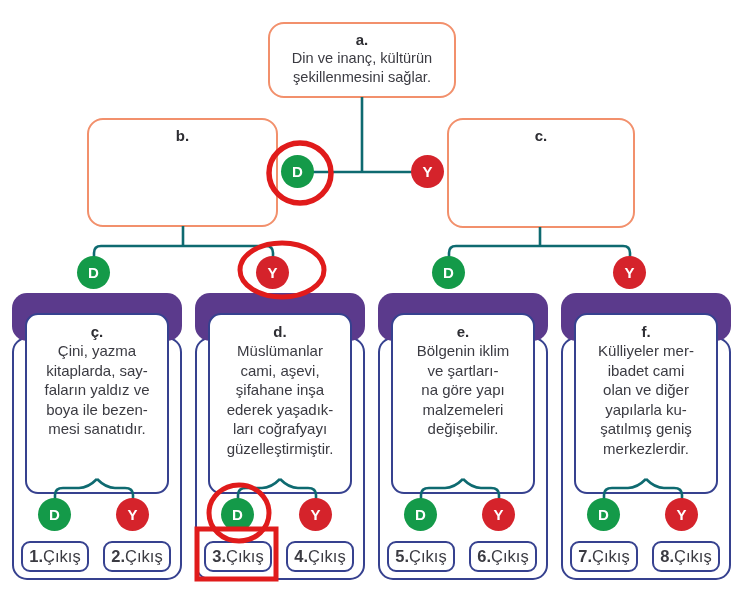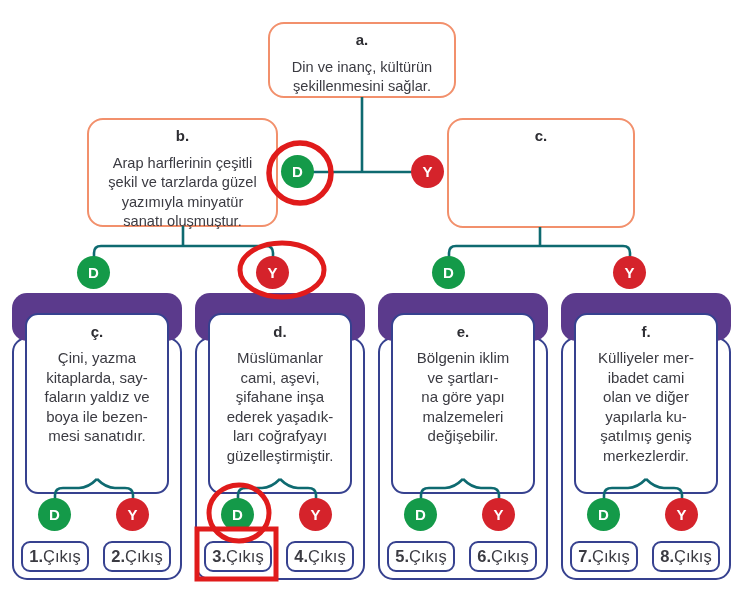--- a/index.html
+++ b/index.html
@@ -25,21 +25,21 @@
 
   
   .onode{
     position:absolute;border:2.5px solid var(--orange-border);border-radius:16px;
     background:#fff;z-index:2;text-align:center;padding-top:7px;box-sizing:border-box;
   }
   #box-a{left:268px;top:22px;width:188px;height:76px;}
   #box-b{left:87px;top:118px;width:191px;height:109px;}
   #box-c{left:447px;top:118px;width:188px;height:110px;}
   .ntitle{font-weight:bold;font-size:15px;color:#2E2E33;}
-  .ntext{font-size:14.6px;line-height:1.32;white-space:pre-line;margin-top:10px;}
+  .ntext{font-size:14.6px;line-height:1.32;white-space:pre-line;margin-top:1px;}
 
   
   .badge{
     position:absolute;width:33px;height:33px;border-radius:50%;z-index:6;
     color:#fff;font-weight:bold;font-size:15px;
     display:flex;align-items:center;justify-content:center;
   }
   .badge.green{background:var(--green-badge);}
   .badge.red{background:var(--red-badge);}
 
@@ -52,21 +52,21 @@
   .leaf-header{
     position:absolute;left:0;right:0;top:0;height:48px;
     background:var(--purple-header);border-radius:15px;z-index:2;
   }
   .leaf-card{
     position:absolute;left:13px;top:20px;width:140px;height:169px;background:#fff;
     border:2px solid var(--navy-border);border-radius:13px;z-index:3;
     text-align:center;padding-top:8px;box-sizing:content-box;
   }
   .ltitle{font-weight:bold;font-size:15px;color:#2E2E33;}
-  .ltext{font-size:15px;line-height:1.3;white-space:pre-line;margin-top:8px;}
+  .ltext{font-size:15px;line-height:1.3;white-space:pre-line;margin-top:1px;}
   .exit{
     position:absolute;top:248px;width:68px;height:31px;background:#fff;
     border:2px solid var(--navy-border);border-radius:9px;z-index:3;
     display:flex;align-items:center;justify-content:center;
     font-size:16.5px;box-sizing:border-box;
   }
   .exit b{font-weight:bold;}
   .exit-left{left:9px;}
   .exit-right{left:91px;}
   .leaf1{left:12px;} .leaf2{left:195px;} .leaf3{left:378px;} .leaf4{left:561px;}
@@ -99,24 +99,20 @@
     <path d="M646 479 Q655 488 664 488 H674 Q682 488 682 495 V502"></path>
   </svg>
 
   <div class="onode" id="box-a">
     <div class="ntitle">a.</div>
     <div class="ntext">Din ve inanç, kültürün
 şekillenmesini sağlar.</div>
   </div>
   <div class="onode" id="box-b">
     <div class="ntitle">b.</div>
-    <div class="ntext">Arap harflerinin çeşitli
-şekil ve tarzlarda güzel
-yazımıyla minyatür
-sanatı oluşmuştur.</div>
   </div>
   <div class="onode" id="box-c">
     <div class="ntitle">c.</div>
   </div>
 
   <div class="badge green" style="left:281px;top:155px;">D</div>
   <div class="badge red" style="left:411px;top:155px;">Y</div>
 
   <div class="badge green" style="left:77px;top:256px;">D</div>
   <div class="badge red" style="left:256px;top:256px;">Y</div>

